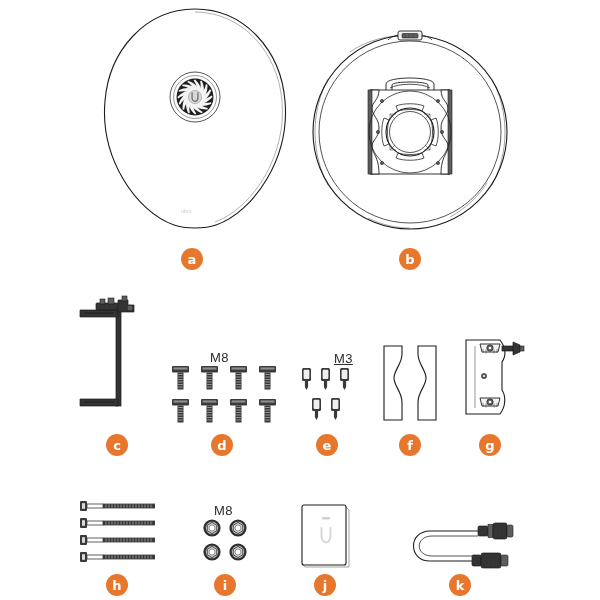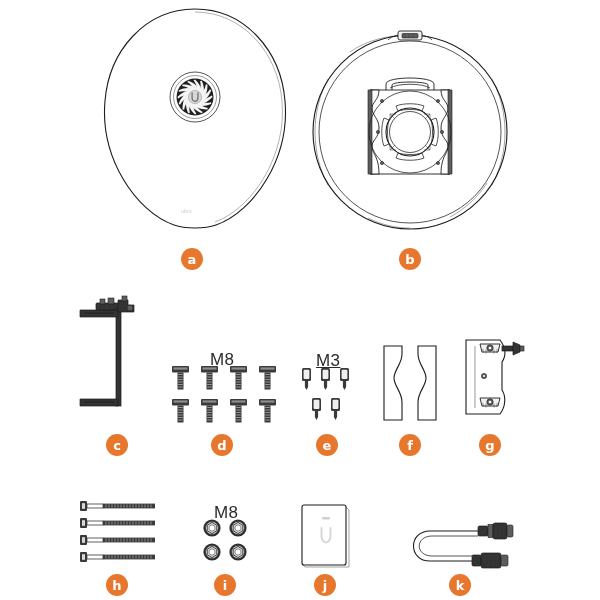--- a/index.html
+++ b/index.html
@@ -40,21 +40,21 @@
     font-weight: 700;
     line-height: 1;
     letter-spacing: 0;
     user-select: none;
   }
 
   
   .spec-label {
     position: absolute;
     font-family: "Liberation Sans", sans-serif;
-    font-size: 17px;
+    font-size: 13px;
     color: #2b2b2b;
     letter-spacing: .4px;
     white-space: nowrap;
   }
 
   
   .silk {
     position: absolute;
     font-family: "Liberation Sans", sans-serif;
     font-size: 5px;
@@ -222,21 +222,21 @@
       <use href="#m8bolt" x="87" y="0"></use>
       <use href="#m8bolt" x="0" y="33"></use>
       <use href="#m8bolt" x="29" y="33"></use>
       <use href="#m8bolt" x="58" y="33"></use>
       <use href="#m8bolt" x="87" y="33"></use>
     </svg>
   </div>
 
   <div class="badge" style="left: 211px; top: 434px; background: rgb(232, 119, 46); color: rgb(255, 255, 255);">d</div>
 
-  <div class="spec-label" style="left:316px; top:351px;text-decoration:underline;">M3</div>
+  <div class="spec-label" style="left:334px; top:351px;text-decoration:underline;">M3</div>
 
   <div class="part" style="left:302px; top:368px;">
     <svg width="62" height="56" viewBox="0 0 62 56">
       <defs>
         <g id="m3screw">
           <rect x="0" y="0" width="9" height="13" rx="1.5" fill="#3a3a3a"></rect>
           <rect x="1.6" y="1.8" width="5.8" height="9.2" rx="1" fill="#efefef"></rect>
           <rect x="2.9" y="13" width="3.2" height="6" fill="#3a3a3a"></rect>
           <path d="M2.9 19 L6.1 19 L4.5 22 Z" fill="#3a3a3a"></path>
         </g>

